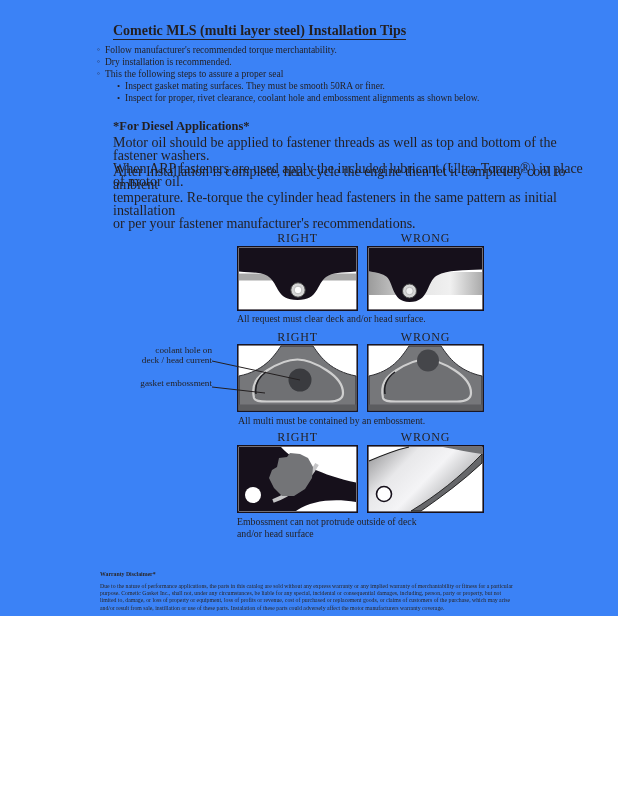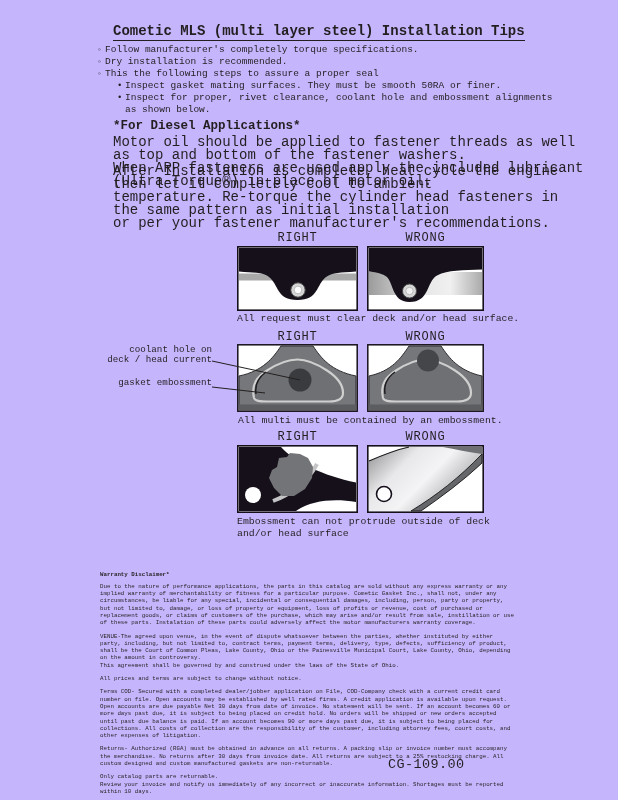--- a/index.html
+++ b/index.html
@@ -1,17 +1,17 @@
 <!DOCTYPE html>
 <html><head>
 <meta charset="utf-8">
 <style>
   html,body{margin:0;padding:0;background:#ffffff;}
-  .page{position:relative;width:618px;height:800px;background:#c4b5fd;overflow:hidden;
-        font-family:Liberation Mono, monospace;color:#231f20;}
+  .page{position:relative;width:618px;height:616px;background:#3b82f6;overflow:hidden;
+        font-family:Liberation Serif, serif;color:#231f20;}
   .abs{position:absolute;}
   .pre{white-space:pre-line;}
   .title{font-size:14px;font-weight:bold;}
   .title span{border-bottom:1.6px solid #231f20;padding-bottom:1px;}
   .bullets{font-size:9.5px;line-height:12px;width:470px;}
   .brow{display:flex;align-items:flex-start;}
   .bdot{width:8px;flex:0 0 8px;font-size:8px;line-height:12px;}
   .brow.sub{margin-left:20px;}
   .brow.sub .bdot{font-size:9px;}
   .h2{font-size:12.5px;font-weight:bold;}
@@ -30,21 +30,21 @@
 
 <div class="page">
 
   <div class="abs title" style="left:113px;top:23px;">
     <span>Cometic MLS (multi layer steel) Installation Tips</span>
   </div>
 
   <div class="abs bullets" style="left:97px;top:44px;">
     <div class="brow">
       <span class="bdot">◦</span>
-      <span>Follow manufacturer's completely torque specifications.</span>
+      <span>Follow manufacturer's recommended torque merchantability.</span>
     </div>
     <div class="brow">
       <span class="bdot">◦</span>
       <span>Dry installation is recommended.</span>
     </div>
     <div class="brow">
       <span class="bdot">◦</span>
       <span>This the following steps to assure a proper seal</span>
     </div>
     <div class="brow sub">

